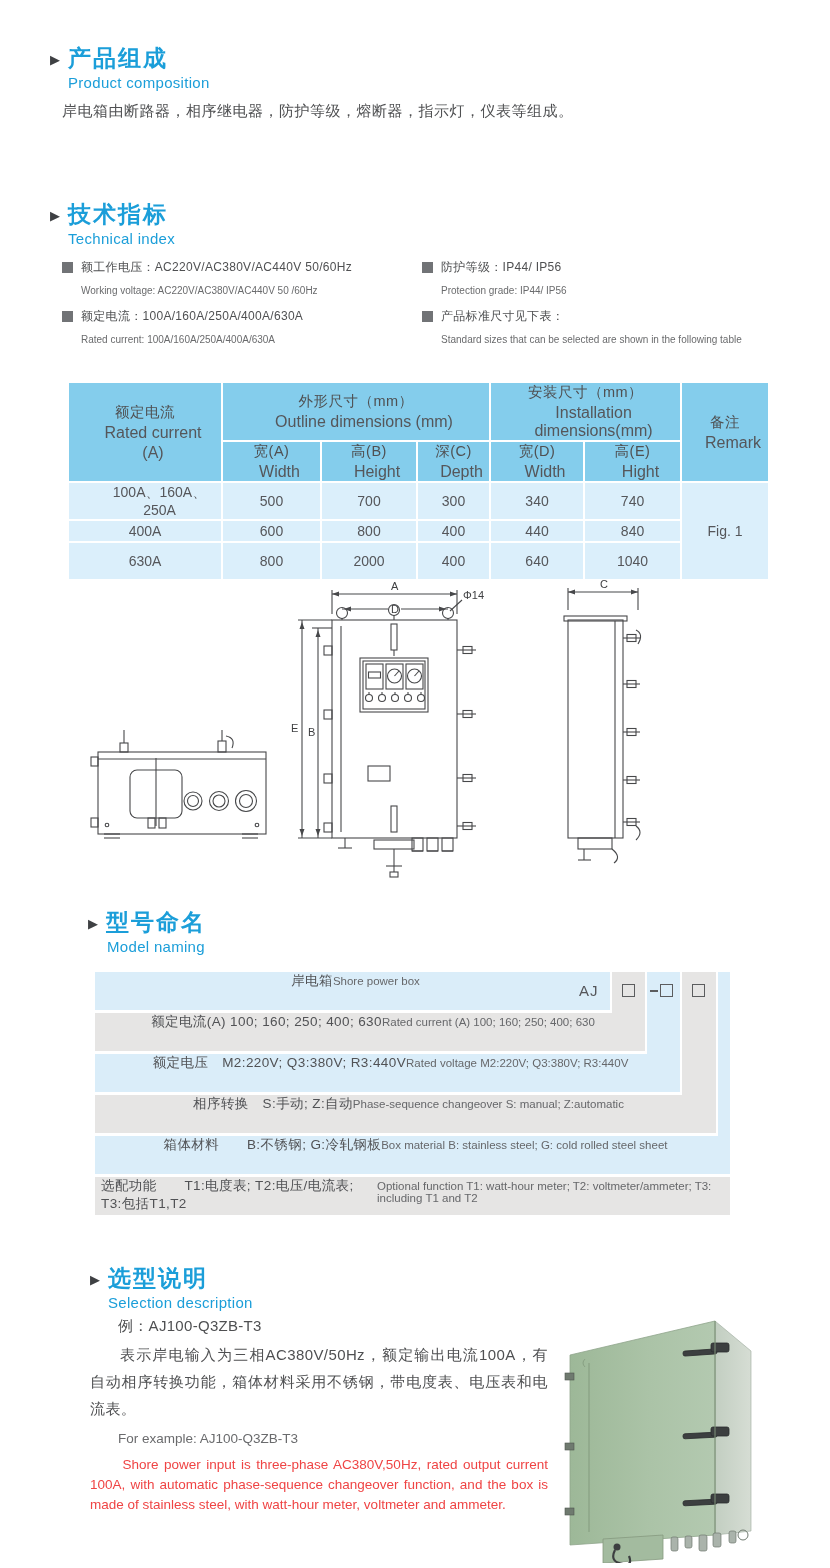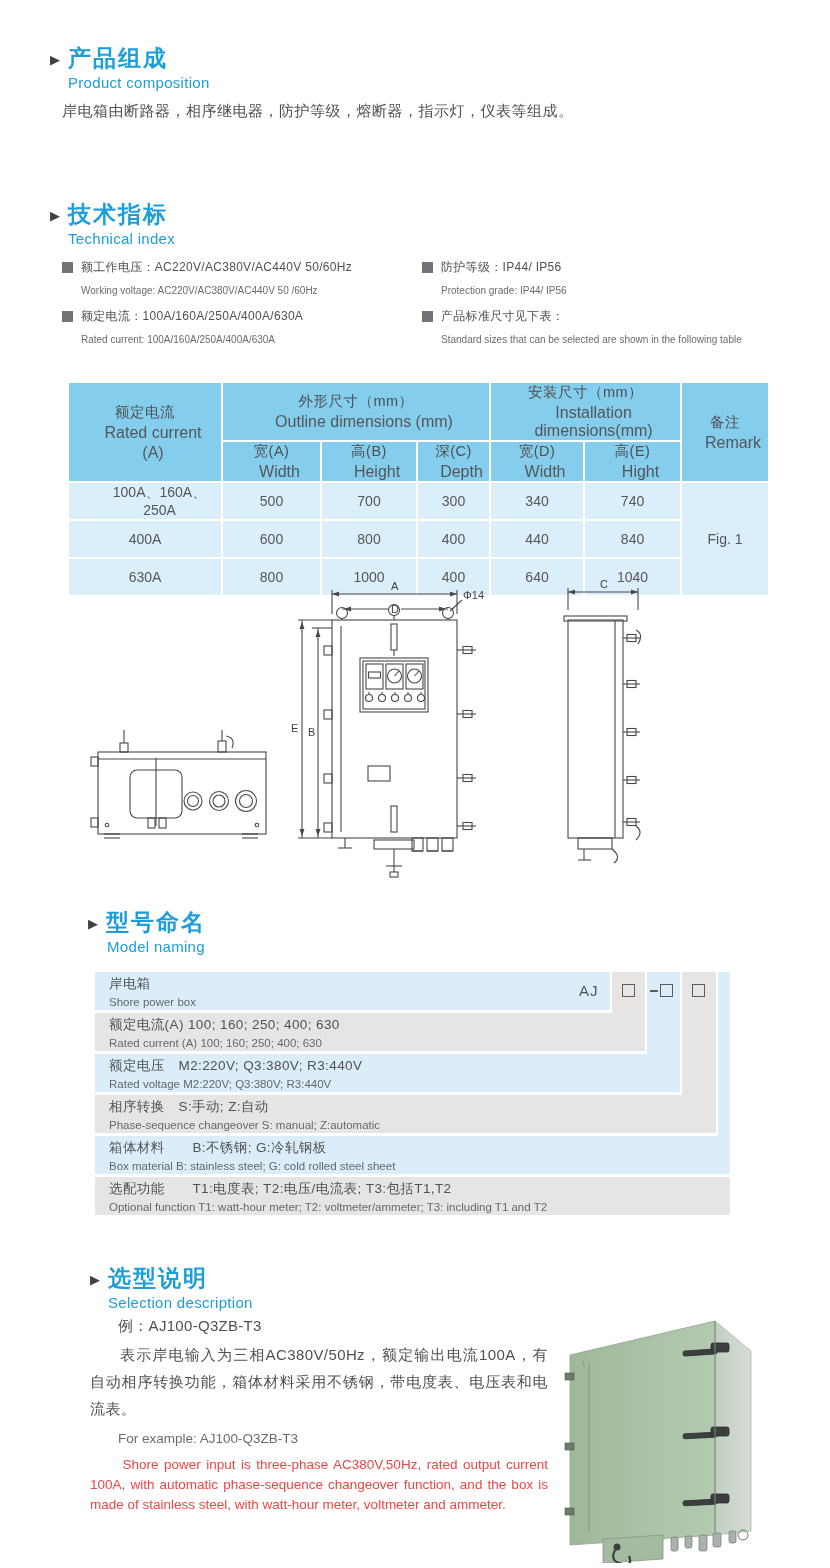--- a/index.html
+++ b/index.html
@@ -19,21 +19,21 @@
   .sq{display:inline-block;width:11px;height:11px;background:#717376;margin-right:8px;flex:0 0 auto;}
   .spec .en{font-size:10px;color:#6a6b6d;margin-left:19px;margin-top:6px;line-height:18px;}
   
   table.dim{border-collapse:separate;border-spacing:2px;background:#fff;table-layout:fixed;}
   table.dim th,table.dim td{padding:0;text-align:center;vertical-align:middle;font-weight:normal;}
   table.dim th{background:#84cdec;color:#4f5052;}
   table.dim td{background:#dbeffb;color:#55565a;font-size:14px;}
   .h-zh{font-size:14.5px;letter-spacing:.5px;}
   .h-en{font-size:16px;margin-top:2px;color:#55565a;padding-left:16px;}
   
-  .nr{position:absolute;display:flex;flex-direction:column;justify-content:center;padding-left:14px;box-sizing:border-box;}
+  .nr{position:absolute;display:flex;flex-direction:row;justify-content:center;padding-left:6px;box-sizing:border-box;}
   .nr .l1{font-size:13.5px;color:#515255;letter-spacing:.4px;}
   .nr .l2{font-size:11.5px;color:#66676a;margin-top:3px;}
   .bgblue{background:#daedf9;}
   .bggray{background:#e6e5e4;}
   .ncol{position:absolute;}
   .codebox{position:absolute;width:13px;height:13px;border:1.5px solid #5b5c5e;box-sizing:border-box;background:transparent;}
   .codedash{position:absolute;width:8px;height:2px;background:#5b5c5e;}
   .ajtxt{position:absolute;font-size:15px;color:#55565a;letter-spacing:1px;}
   
   .sel-zh{font-size:15px;color:#4f5052;line-height:27px;text-align:justify;text-indent:2em;letter-spacing:.4px;}
@@ -148,31 +148,31 @@
     <tr>
       <td style="height:36px;padding-left:29px;">100A、160A、250A</td>
       <td>500</td>
       <td>700</td>
       <td>300</td>
       <td>340</td>
       <td>740</td>
       <td rowspan="3">Fig. 1</td>
     </tr>
     <tr>
-      <td style="height:36px;margin-left:48px;">400A</td>
+      <td style="height:20px;margin-left:48px;">400A</td>
       <td>600</td>
       <td>800</td>
       <td>400</td>
       <td>440</td>
       <td>840</td>
     </tr>
     <tr>
       <td style="height:36px;">630A</td>
       <td>800</td>
-      <td>1000</td>
+      <td>2000</td>
       <td>400</td>
       <td>640</td>
       <td>1040</td>
     </tr>
   </tbody>
     </table>
 
   <svg class="abs" style="left:60px;top:580px;" width="730" height="315" viewBox="0 0 730 315">
     <g stroke="#47484a" stroke-width="1.1" fill="none">
 

